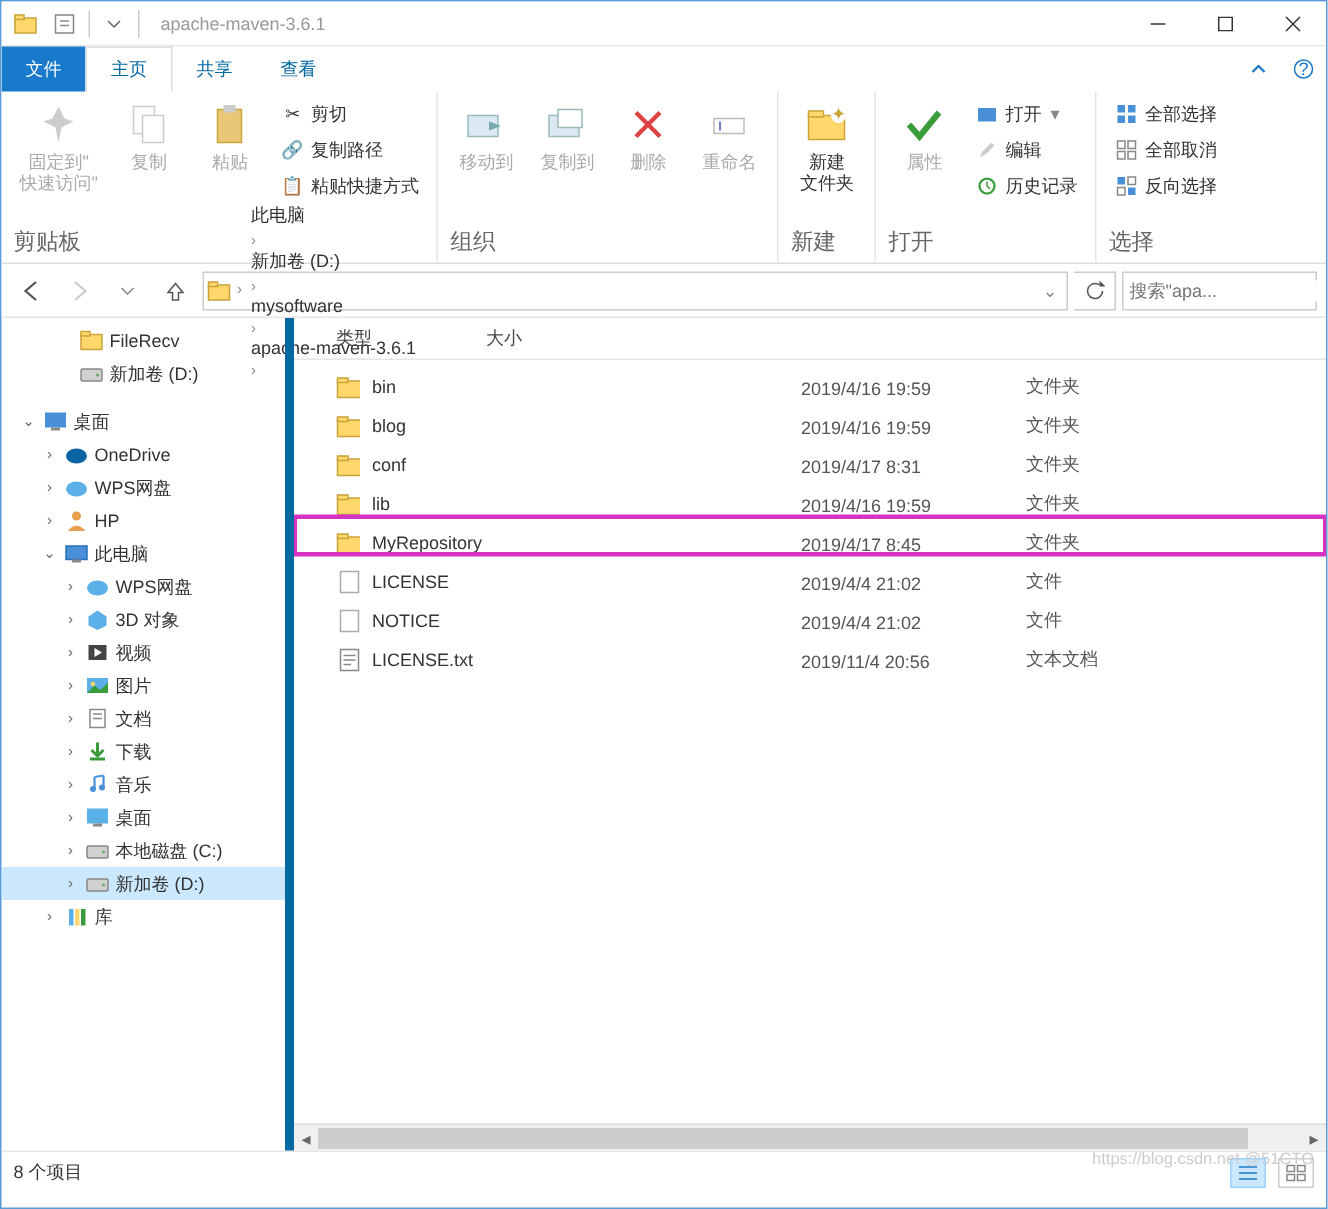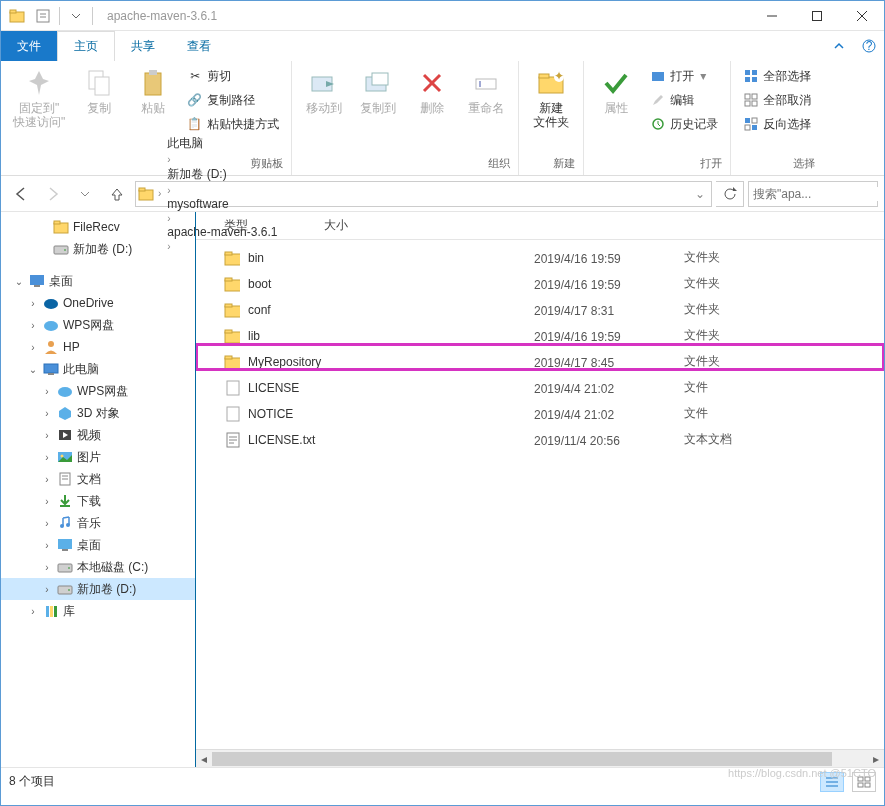--- a/index.html
+++ b/index.html
@@ -13,40 +13,40 @@
 .winbtn{width:45px;height:30px;display:flex;align-items:center;justify-content:center;cursor:pointer}
 .ribbon-tabs{height:30px;display:flex;align-items:stretch;background:#fff}
 .rtab{padding:0 16px;display:flex;align-items:center;cursor:pointer;color:#0369a1}
 .rtab.file{background:#1979ca;color:#fff}
 .rtab.active{border:1px solid #ddd;border-bottom:none;background:#fff}
 .ribbon-spacer{flex:1}
 .ribbon-help{width:30px;display:flex;align-items:center;justify-content:center}
 .ribbon{height:115px;background:#fff;border-bottom:1px solid #ddd;display:flex}
 .rgroup{border-right:1px solid #e5e5e5;padding:4px 8px 2px;display:flex;flex-direction:column}
 .rgroup-body{flex:1;display:flex;align-items:flex-start;gap:6px}
-.rgroup-label{text-align:right;color:#666;font-size:11px;padding:2px 0}
+.rgroup-label{text-align:left;color:#666;font-size:15px;padding:2px 0}
 .bigbtn{display:flex;flex-direction:column;align-items:center;gap:2px;padding:2px 4px;cursor:pointer;min-width:48px}
 .bigbtn .lbl{text-align:center;line-height:14px;font-size:12px}
 .bigbtn.disabled .lbl{color:#aaa}
 .smallcol{display:flex;flex-direction:column;gap:2px}
 .smallbtn{display:flex;align-items:center;gap:4px;padding:2px 4px;cursor:pointer;height:22px}
 .smallbtn.disabled{color:#aaa}
 .smallbtn .ic{width:16px;height:16px;display:flex;align-items:center;justify-content:center}
 .navbar{height:36px;display:flex;align-items:center;gap:4px;padding:4px 6px;background:#fff;border-bottom:1px solid #e5e5e5}
 .navbtn{width:28px;height:28px;display:flex;align-items:center;justify-content:center;cursor:pointer;color:#888}
 .navbtn.disabled{color:#ccc}
 .addrbar{flex:1;height:26px;border:1px solid #ccc;display:flex;align-items:center;padding:0 2px;gap:2px}
 .crumb{display:flex;align-items:center;gap:2px;padding:0 2px;cursor:pointer}
 .crumb-sep{color:#888;font-size:10px;padding:0 2px}
 .addr-end{margin-left:auto;display:flex;align-items:center;gap:4px;padding-right:4px}
 .refresh-box{width:28px;height:26px;border:1px solid #ccc;border-left:none;display:flex;align-items:center;justify-content:center;cursor:pointer}
 .searchbox{width:130px;height:26px;border:1px solid #ccc;display:flex;align-items:center;padding:0 4px;gap:4px;color:#888}
 .searchbox input{border:none;outline:none;flex:1;color:#888;font-size:12px}
 .content{display:flex;height:555px}
-.tree{width:195px;border-right:1px solid #0369a1;overflow:auto;padding:4px 0}
+.tree{width:195px;border-right:6px solid #0369a1;overflow:auto;padding:4px 0}
 .tree-item{display:flex;align-items:center;gap:4px;padding:2px 4px 2px 8px;cursor:pointer;height:22px}
 .tree-item.selected{background:#cce8ff}
 .tree-exp{width:12px;color:#666;font-size:10px;text-align:center}
 .tree-ic{width:16px;height:16px;display:flex;align-items:center;justify-content:center}
 .tree-lbl{white-space:nowrap;overflow:hidden;text-overflow:ellipsis}
 .filelist{flex:1;display:flex;flex-direction:column;overflow:hidden}
 .colhead{display:flex;border-bottom:1px solid #e5e5e5;height:28px;align-items:center;padding-left:20px}
 .colhead .col{padding:4px 8px;color:#444;cursor:pointer}
 .col-name{width:310px;display:flex;align-items:center;gap:4px}
 .col-date{width:150px}
@@ -563,21 +563,21 @@
           <div class="cell c-type">文件夹</div>
         </div>
         <div class="row">
           <div class="cell c-name">
             <span class="fic">
               <svg width="18" height="18">
                 <rect x="1" y="5" width="16" height="11" fill="#ffd76b" stroke="#caa33a"></rect>
                 <rect x="1" y="3" width="7" height="3" fill="#ffd76b" stroke="#caa33a"></rect>
               </svg>
             </span>
-            <span>boot</span>
+            <span>blog</span>
           </div>
           <div class="cell c-date">2019/4/16 19:59</div>
           <div class="cell c-type">文件夹</div>
         </div>
         <div class="row">
           <div class="cell c-name">
             <span class="fic">
               <svg width="18" height="18">
                 <rect x="1" y="5" width="16" height="11" fill="#ffd76b" stroke="#caa33a"></rect>
                 <rect x="1" y="3" width="7" height="3" fill="#ffd76b" stroke="#caa33a"></rect>

